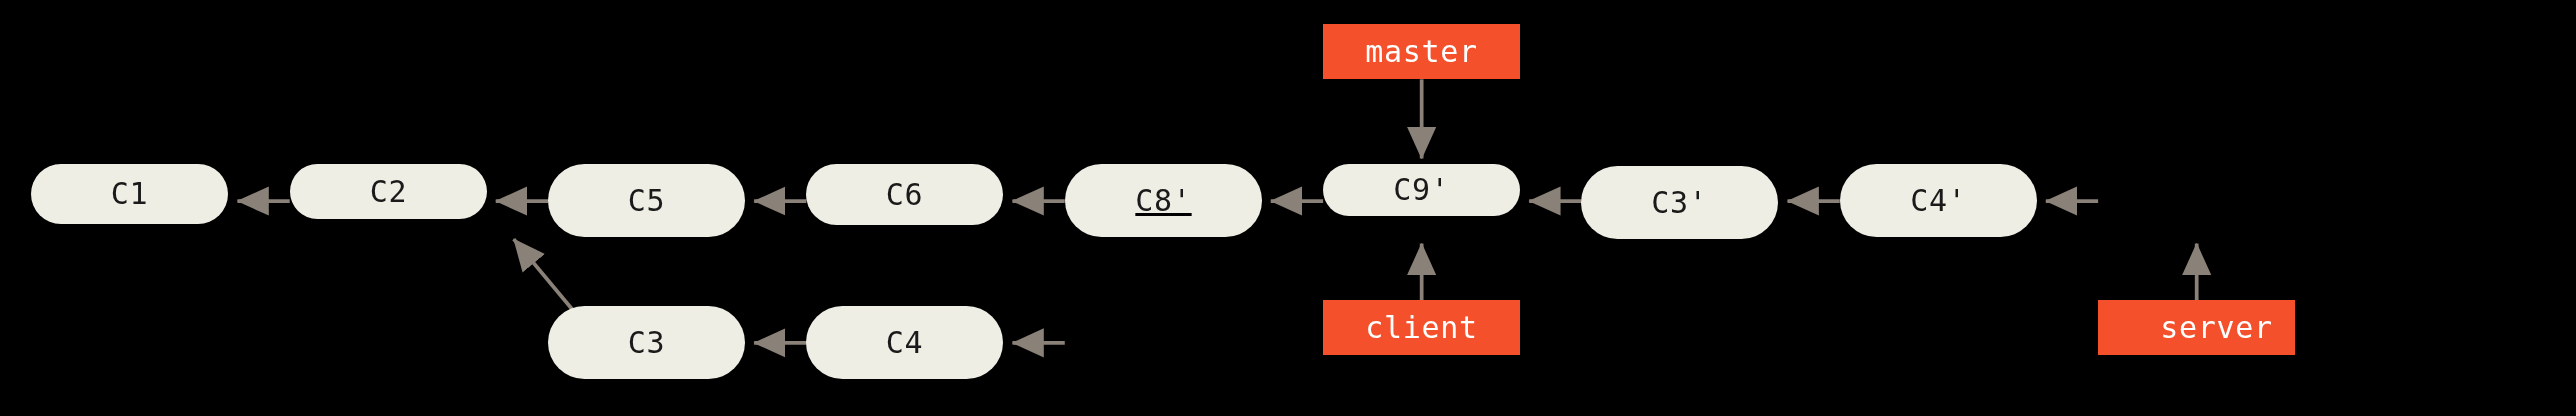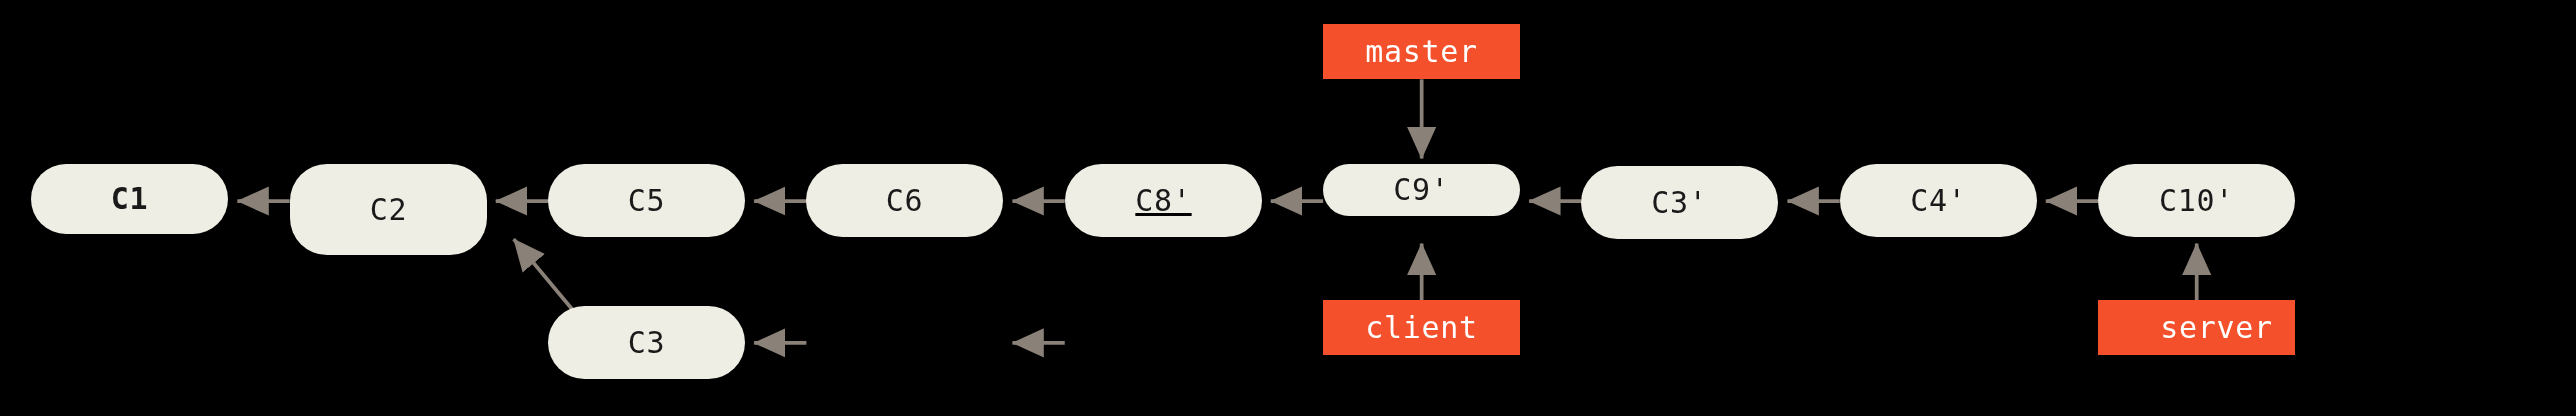--- a/index.html
+++ b/index.html
@@ -81,50 +81,50 @@
     <line x1="1080" y1="459" x2="1010" y2="459" stroke="#8A8178" stroke-width="5" marker-end="url(#arrowhead)"></line>
     <line x1="1426" y1="459" x2="1356" y2="459" stroke="#8A8178" stroke-width="5" marker-end="url(#arrowhead)"></line>
 
     <line x1="778" y1="428" x2="688" y2="320" stroke="#8A8178" stroke-width="5" marker-end="url(#arrowhead)"></line>
 
     <line x1="1904" y1="106" x2="1904" y2="212" stroke="#8A8178" stroke-width="5" marker-end="url(#arrowhead)"></line>
     <line x1="1904" y1="402" x2="1904" y2="326" stroke="#8A8178" stroke-width="5" marker-end="url(#arrowhead)"></line>
     <line x1="2942" y1="402" x2="2942" y2="326" stroke="#8A8178" stroke-width="5" marker-end="url(#arrowhead)"></line>
   </svg>
 
-  <div class="commit-node" style="left:31px;top:164px;width:197px;height:70px;font-weight:bold;">
+  <div class="commit-node" style="left:31px;top:164px;width:197px;height:60px;">
     <span class="commit-label">C1</span>
   </div>
-  <div class="commit-node" style="left:290px;top:164px;width:197px;height:91px;">
+  <div class="commit-node" style="left:290px;top:164px;width:197px;height:55px;">
     <span class="commit-label">C2</span>
   </div>
   <div class="commit-node" style="left:548px;top:164px;width:197px;height:73px;">
     <span class="commit-label">C5</span>
   </div>
-  <div class="commit-node" style="left:806px;top:164px;width:197px;height:73px;">
+  <div class="commit-node" style="left:806px;top:164px;width:197px;height:61px;">
     <span class="commit-label">C6</span>
   </div>
   <div class="commit-node" style="left:1065px;top:164px;width:197px;height:73px;text-decoration:underline;">
     <span class="commit-label">C8'</span>
   </div>
   <div class="commit-node" style="left:1323px;top:164px;width:197px;height:52px;">
     <span class="commit-label">C9'</span>
   </div>
   <div class="commit-node" style="left:1581px;top:166px;width:197px;height:73px;">
     <span class="commit-label">C3'</span>
   </div>
   <div class="commit-node" style="left:1840px;top:164px;width:197px;height:73px;">
     <span class="commit-label">C4'</span>
   </div>
-  <div class="commit-node" style="left:2098px;top:164px;width:197px;height:73px;">
-    <span class="commit-label">C10'</span>
-  </div>
 
   <div class="commit-node" style="left:548px;top:306px;width:197px;height:73px;">
     <span class="commit-label">C3</span>
+  </div>
+  <div class="commit-node" style="left:806px;top:306px;width:197px;height:73px;">
+    <span class="commit-label">C4</span>
   </div>
 
   <div class="branch-box" style="left:1323px;top:300px;width:197px;height:55px;">
     <span class="branch-text">client</span>
   </div>
   <div class="branch-box" style="left:1323px;top:24px;width:197px;height:55px;">
     <span class="branch-text">master</span>
   </div>
   <div class="branch-box" style="left:2098px;top:300px;width:197px;height:55px;padding-left:40px;">
     <span class="branch-text">server</span>

